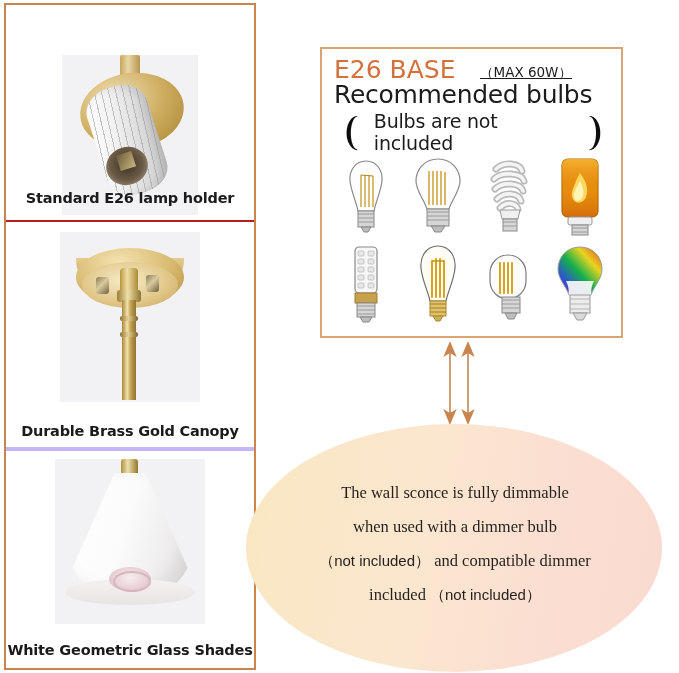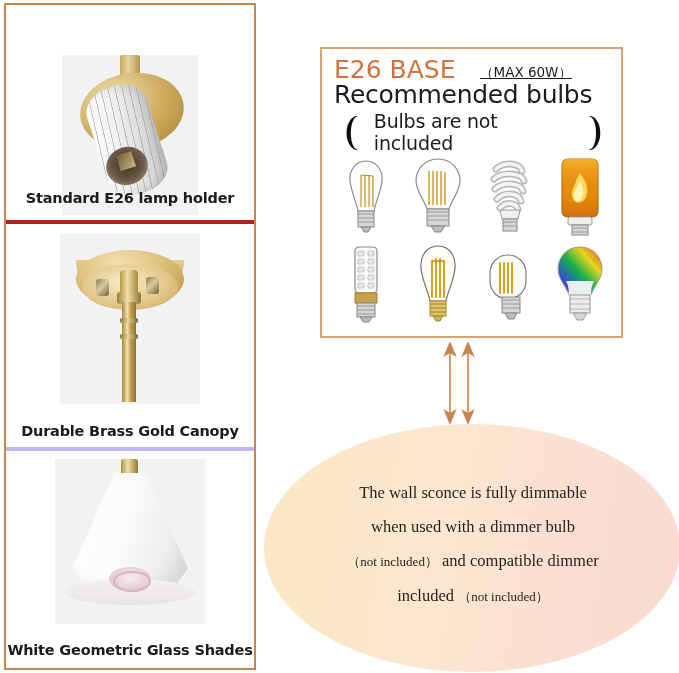--- a/index.html
+++ b/index.html
@@ -18,21 +18,21 @@
     border:2px solid #C8854F;
     box-sizing:border-box;
     background:#fff;
   }
   .panel{
     position:absolute;left:0;width:248px;
     box-sizing:border-box;
     background:#fff;
   }
   .panel.p1{top:0;height:170px;margin-top:40px;}
-  .panel.p2{top:215px;height:227px;border-top:4px solid #b91c1c;}
+  .panel.p2{top:215px;height:227px;border-top:2px solid #b91c1c;}
   .panel.p3{top:442px;height:221px;border-top:4px solid #c4b5fd;}
 
   .photo{
     position:absolute;left:50%;transform:translateX(-50%);
     background:#f2f2f4;
     overflow:hidden;
   }
   .caption{
     position:absolute;left:0;width:100%;
     text-align:center;
@@ -151,33 +151,33 @@
   .bcell.c1{left:2px;}
   .bcell.c2{left:74px;}
   .bcell.c3{left:146px;}
   .bcell.c4{left:216px;}
 
   
   .arrows{position:absolute;left:430px;top:342px;width:70px;height:82px;}
 
   
   .ellipse{
-    position:absolute;left:264px;top:424px;width:416px;height:248px;
+    position:absolute;left:246px;top:424px;width:416px;height:248px;
     border-radius:50%;
     background:linear-gradient(100deg,#F9E7C2 0%,#FBE7CF 42%,#FBDED2 72%,#FADAD0 100%);
   }
   .ell-text{
     position:absolute;left:42px;top:52px;width:334px;
     text-align:center;
     font-family:"Liberation Serif",serif;
     font-size:16.5px;
     color:#231f1c;
     line-height:34px;
   }
-  .ni{font-family:Liberation Serif, serif;font-size:13px;}
+  .ni{font-family:Liberation Sans, sans-serif;font-size:15px;}
 </style>
 </head>
 <body>
 
 <div id="root">
 
   <div class="left-col">
 
     <div class="panel p1">
       <div class="photo lh-wrap">

